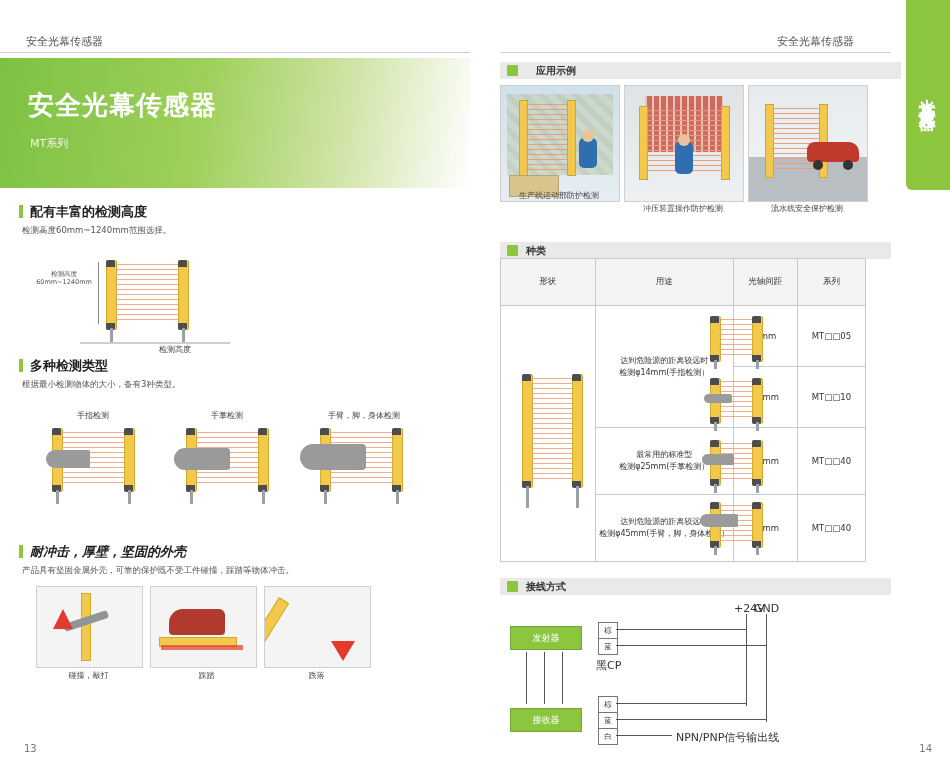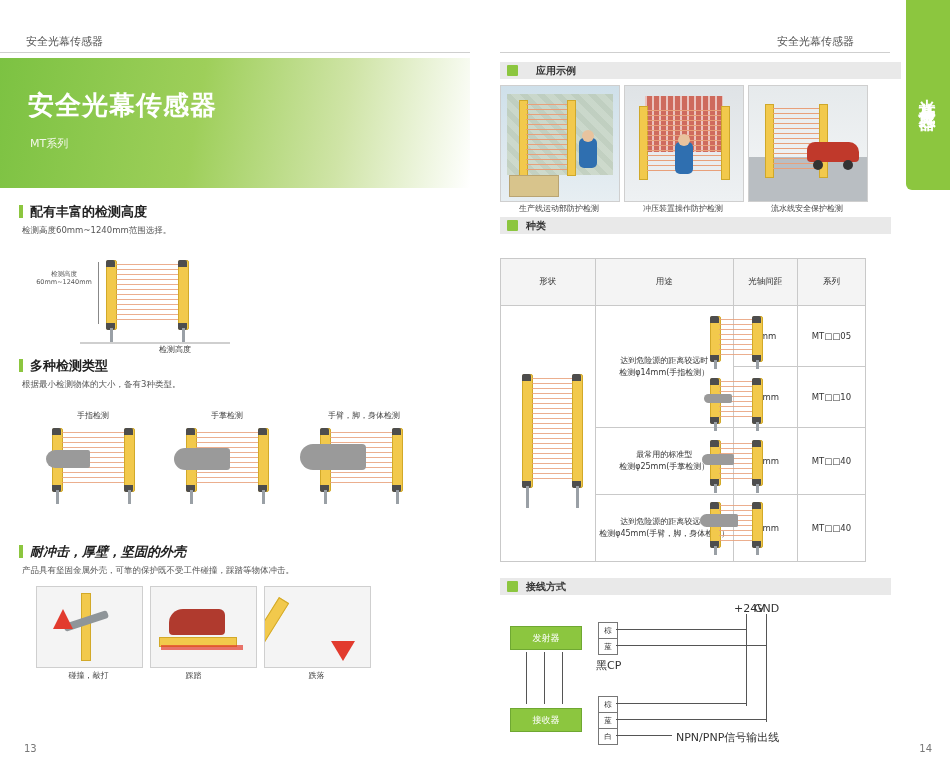--- a/index.html
+++ b/index.html
@@ -166,40 +166,40 @@
     <div style="position:absolute;left:26px;top:30px;width:46px;height:8px;background:#8f9599;transform:rotate(-18deg);border-radius:3px;"></div>
     <div style="position:absolute;left:16px;top:22px;width:0;height:0;border-left:10px solid transparent;border-right:10px solid transparent;border-bottom:20px solid #e23b2e;"></div>
   </div>
   <div class="cap" style="left:36px;top:670px;width:105px;">碰撞，敲打</div>
 
   <div class="photo" style="left:150px;top:586px;width:105px;height:80px;background:#f4f4f4;">
     <div style="position:absolute;left:8px;top:50px;width:76px;height:8px;background:#f2c94c;border:1px solid #d2a929;"></div>
     <div style="position:absolute;left:18px;top:22px;width:56px;height:26px;background:#b03a2e;border-radius:14px 6px 4px 4px;"></div>
     <div style="position:absolute;left:10px;top:58px;width:82px;height:5px;background:#e23b2e;opacity:.7;"></div>
   </div>
-  <div class="cap" style="left:141px;top:670px;width:105px;">踩踏</div>
+  <div class="cap" style="left:154px;top:670px;width:105px;">踩踏</div>
 
   <div class="photo" style="left:264px;top:586px;width:105px;height:80px;background:#f4f4f4;">
     <div style="position:absolute;left:14px;top:10px;width:10px;height:62px;background:#f2c94c;border:1px solid #d2a929;transform:rotate(32deg);transform-origin:top left;"></div>
     <div style="position:absolute;left:66px;top:54px;width:0;height:0;border-left:12px solid transparent;border-right:12px solid transparent;border-top:20px solid #e23b2e;"></div>
   </div>
   <div class="cap" style="left:264px;top:670px;width:105px;">跌落</div>
 
   <div class="panel-title" style="left:500px;top:62px;width:365px;padding-left:36px;">应用示例</div>
 
   <div class="photo" style="left:500px;top:85px;width:118px;height:115px;background:linear-gradient(#cfe0ea,#e7eef2);">
     <div style="position:absolute;left:6px;top:8px;right:6px;bottom:26px;background:repeating-linear-gradient(45deg,#c7d4c0 0 6px,#b9c8b2 6px 12px);opacity:.75;"></div>
     <div style="position:absolute;left:18px;top:14px;width:7px;height:74px;background:#f2c94c;border:1px solid #cfa82a;"></div>
     <div style="position:absolute;left:66px;top:14px;width:7px;height:74px;background:#f2c94c;border:1px solid #cfa82a;"></div>
     <div style="position:absolute;left:25px;top:18px;width:41px;height:66px;background:repeating-linear-gradient(to bottom,#e8a07a 0 1px,transparent 1px 5px);"></div>
     <div style="position:absolute;left:78px;top:52px;width:18px;height:30px;background:#2f6fb0;border-radius:5px;"></div>
     <div style="position:absolute;left:81px;top:44px;width:12px;height:12px;background:#e8c39e;border-radius:50%;"></div>
     <div style="position:absolute;left:8px;bottom:4px;width:48px;height:20px;background:#d8c48c;border:1px solid #b9a473;"></div>
   </div>
-  <div class="cap" style="left:498px;top:203px;width:122px;">生产线运动部防护检测</div>
+  <div class="cap" style="left:498px;top:190px;width:122px;">生产线运动部防护检测</div>
 
   <div class="photo" style="left:624px;top:85px;width:118px;height:115px;background:linear-gradient(#dfe3e6,#eef1f3);">
     <div style="position:absolute;left:20px;top:10px;width:78px;height:56px;background:#c94b3a;opacity:.8;"></div>
     <div style="position:absolute;left:20px;top:10px;width:78px;height:56px;background:repeating-linear-gradient(90deg,rgba(255,255,255,.6) 0 2px,transparent 2px 7px);"></div>
     <div style="position:absolute;left:14px;top:20px;width:7px;height:72px;background:#f2c94c;border:1px solid #cfa82a;"></div>
     <div style="position:absolute;left:96px;top:20px;width:7px;height:72px;background:#f2c94c;border:1px solid #cfa82a;"></div>
     <div style="position:absolute;left:22px;top:24px;width:74px;height:64px;background:repeating-linear-gradient(to bottom,#e8a07a 0 1px,transparent 1px 5px);"></div>
     <div style="position:absolute;left:50px;top:56px;width:18px;height:32px;background:#2f6fb0;border-radius:5px;"></div>
     <div style="position:absolute;left:53px;top:48px;width:12px;height:12px;background:#e8c39e;border-radius:50%;"></div>
   </div>
@@ -209,21 +209,21 @@
     <div style="position:absolute;left:0;bottom:0;width:118px;height:44px;background:#b9bec2;"></div>
     <div style="position:absolute;left:16px;top:18px;width:7px;height:72px;background:#f2c94c;border:1px solid #cfa82a;"></div>
     <div style="position:absolute;left:70px;top:18px;width:7px;height:72px;background:#f2c94c;border:1px solid #cfa82a;"></div>
     <div style="position:absolute;left:24px;top:22px;width:46px;height:64px;background:repeating-linear-gradient(to bottom,#e8a07a 0 1px,transparent 1px 5px);"></div>
     <div style="position:absolute;left:58px;top:56px;width:52px;height:20px;background:#c0392b;border-radius:8px 10px 4px 4px;"></div>
     <div style="position:absolute;left:64px;top:74px;width:10px;height:10px;background:#333;border-radius:50%;"></div>
     <div style="position:absolute;left:94px;top:74px;width:10px;height:10px;background:#333;border-radius:50%;"></div>
   </div>
   <div class="cap" style="left:746px;top:203px;width:122px;">流水线安全保护检测</div>
 
-  <div class="panel-title" style="left:500px;top:217px;width:365px;">种类</div>
+  <div class="panel-title" style="left:500px;top:242px;width:365px;">种类</div>
 
   <table class="kinds" style="left:500px;top:258px;width:366px;">
     <thead>
       <tr>
         <th style="width:92px;">形状</th>
         <th style="width:138px;">用途</th>
         <th style="width:62px;">光轴间距</th>
         <th style="width:66px;">系列</th>
       </tr>
     </thead>

